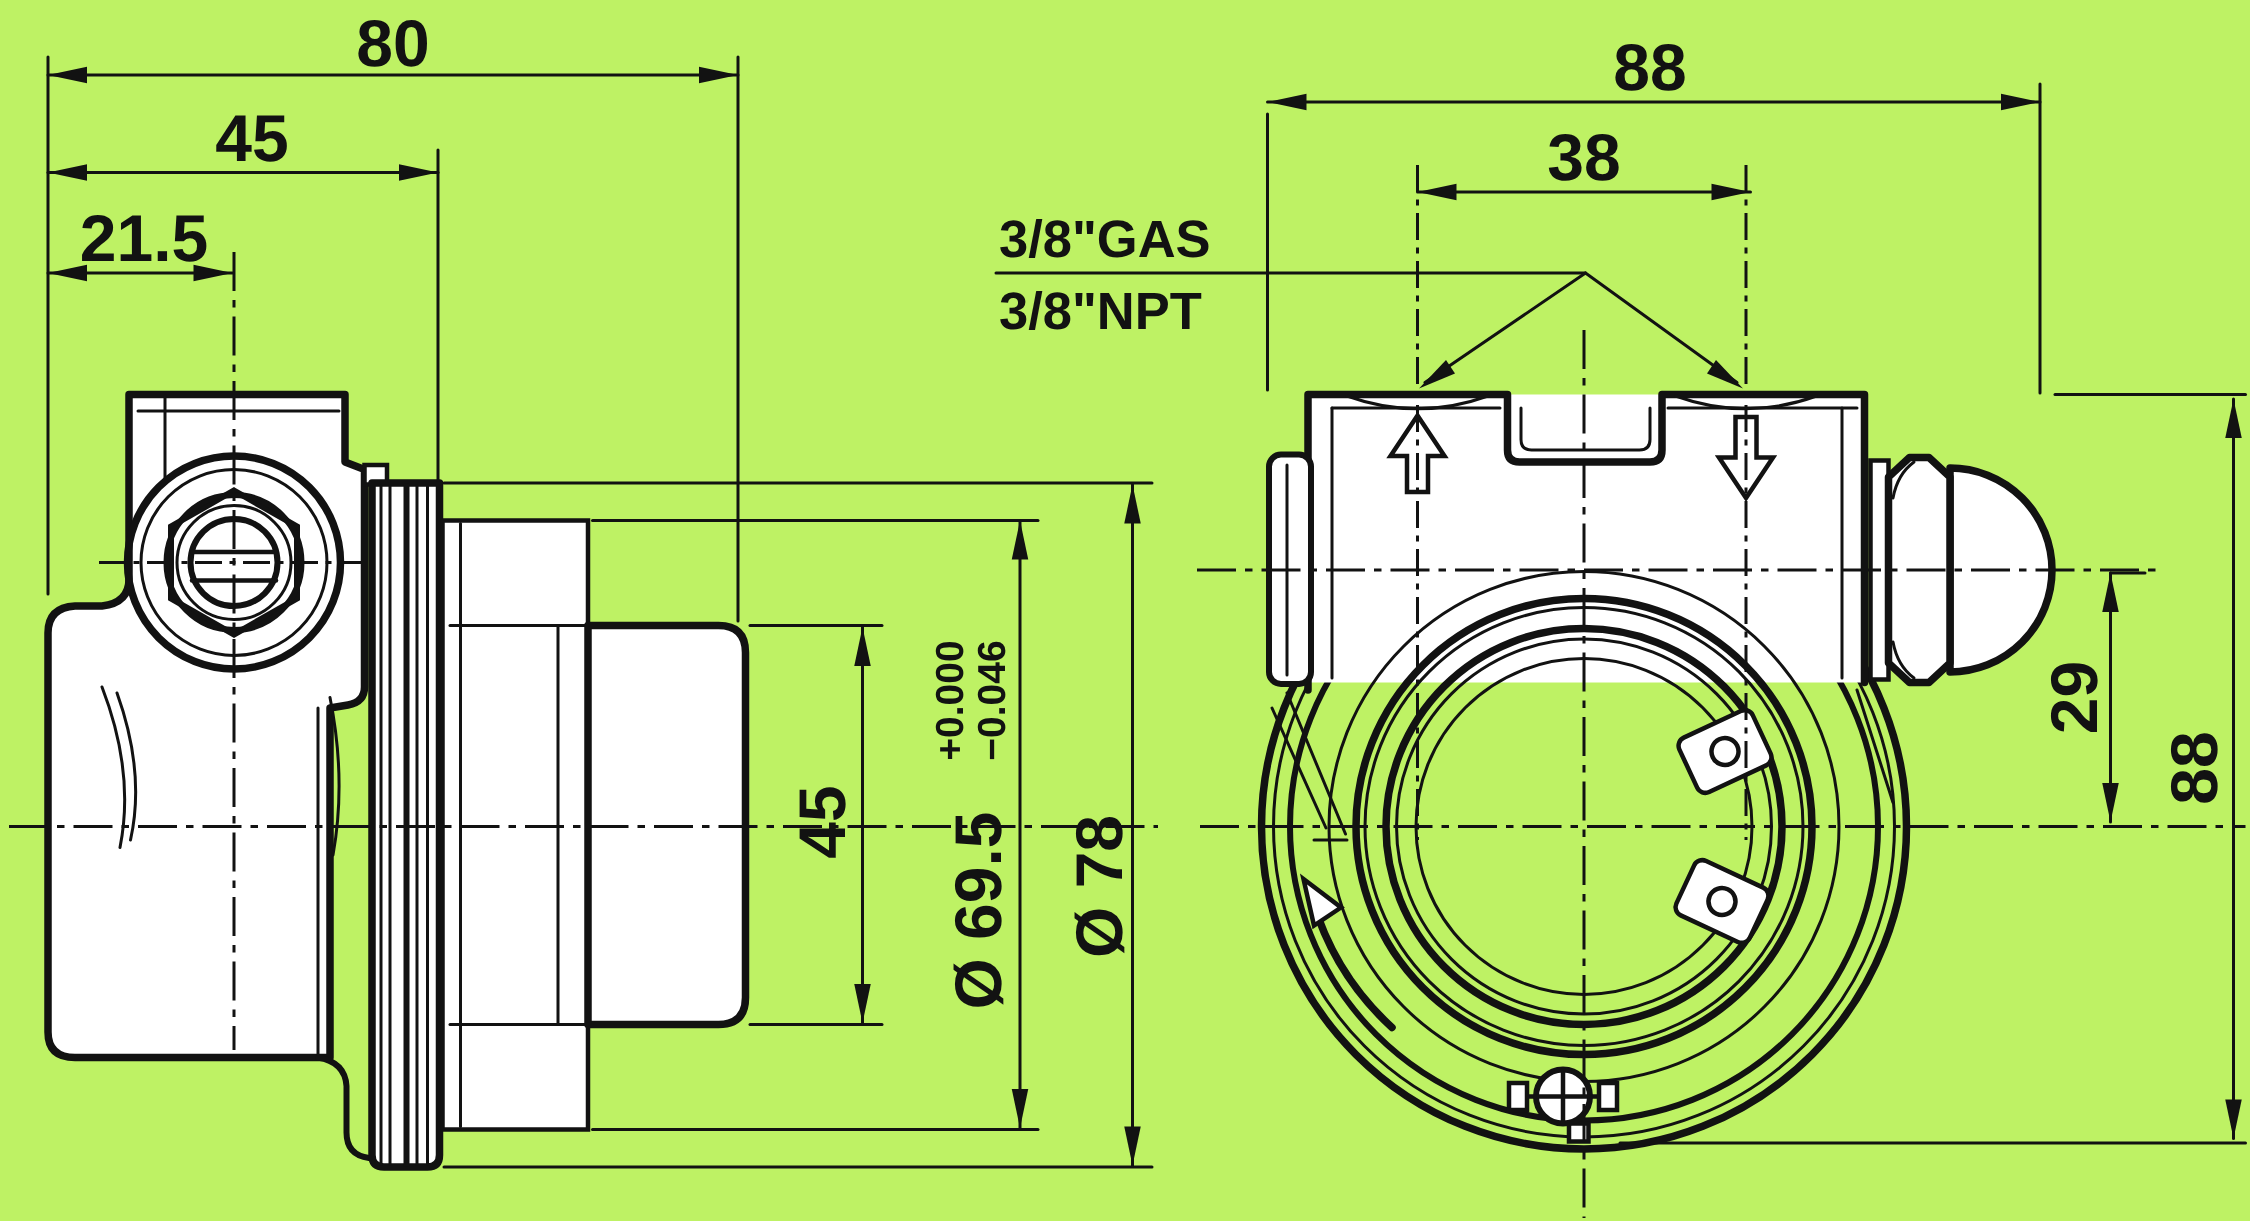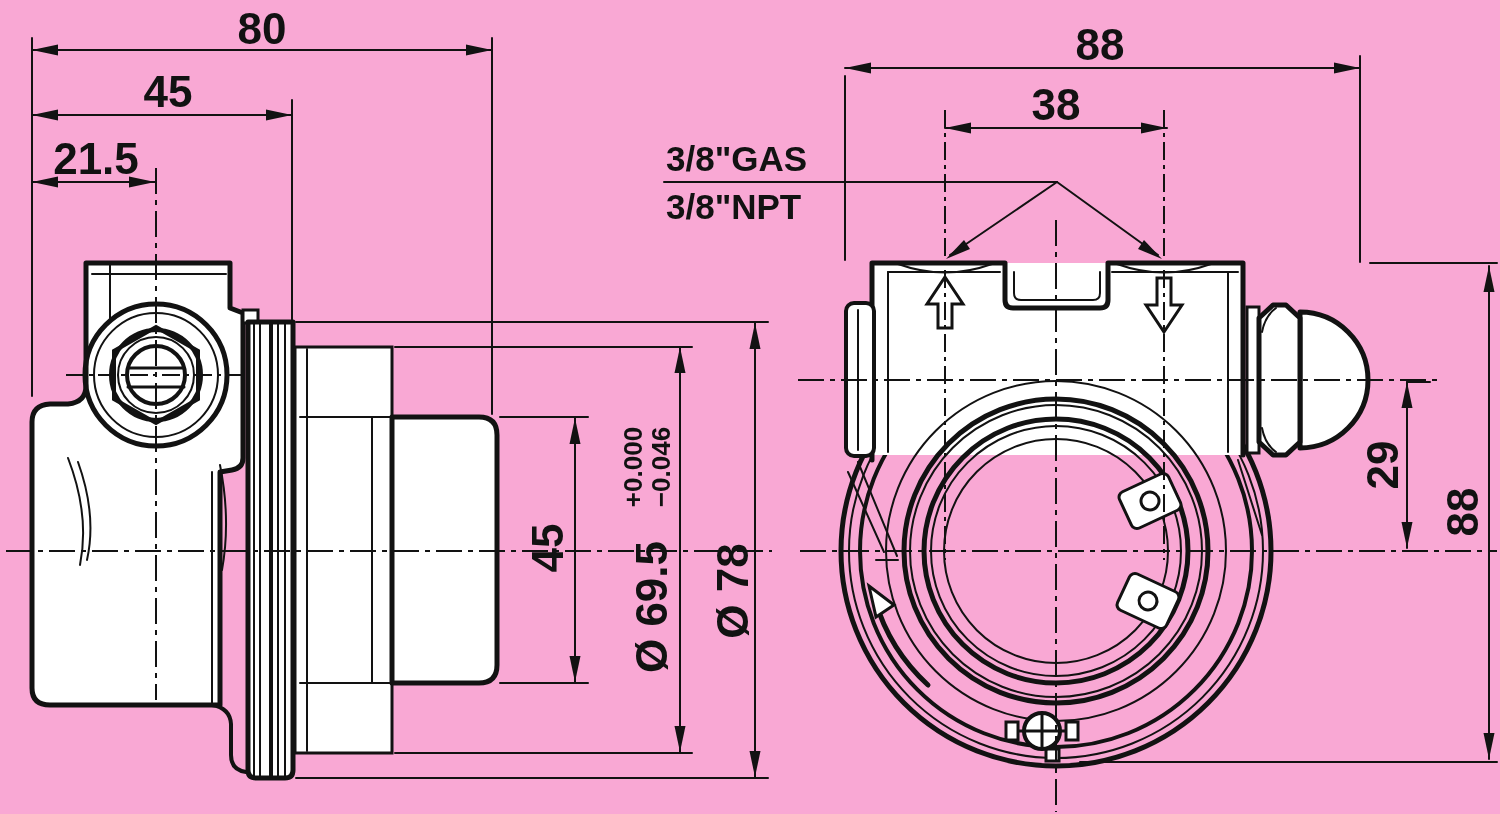--- a/index.html
+++ b/index.html
@@ -1,16 +1,16 @@
 <!DOCTYPE html>
 <html><head>
 <meta charset="utf-8">
 <style>
   html,body{margin:0;padding:0;background:#e8e8e8;}
-  .stage{width:1500px;height:814px;background:#f9a8d4;position:relative;overflow:hidden;
+  .stage{width:1500px;height:814px;background:#bef264;position:relative;overflow:hidden;
          font-family:"Liberation Sans", sans-serif;}
   svg{display:block;}
   
   .s2{stroke:#121212;stroke-width:2;fill:none;stroke-linecap:round;}
   .s3{stroke:#121212;stroke-width:3;fill:none;stroke-linecap:round;}
   .s4{stroke:#121212;stroke-width:4;fill:none;stroke-linecap:round;}
   .s5{stroke:#121212;stroke-width:5;fill:none;stroke-linecap:round;stroke-linejoin:round;}
   .wf{fill:#ffffff;}
   .blk{fill:#121212;stroke:none;}
   .cl{stroke:#121212;stroke-width:2;fill:none;stroke-dasharray:26 6 5 6;}

